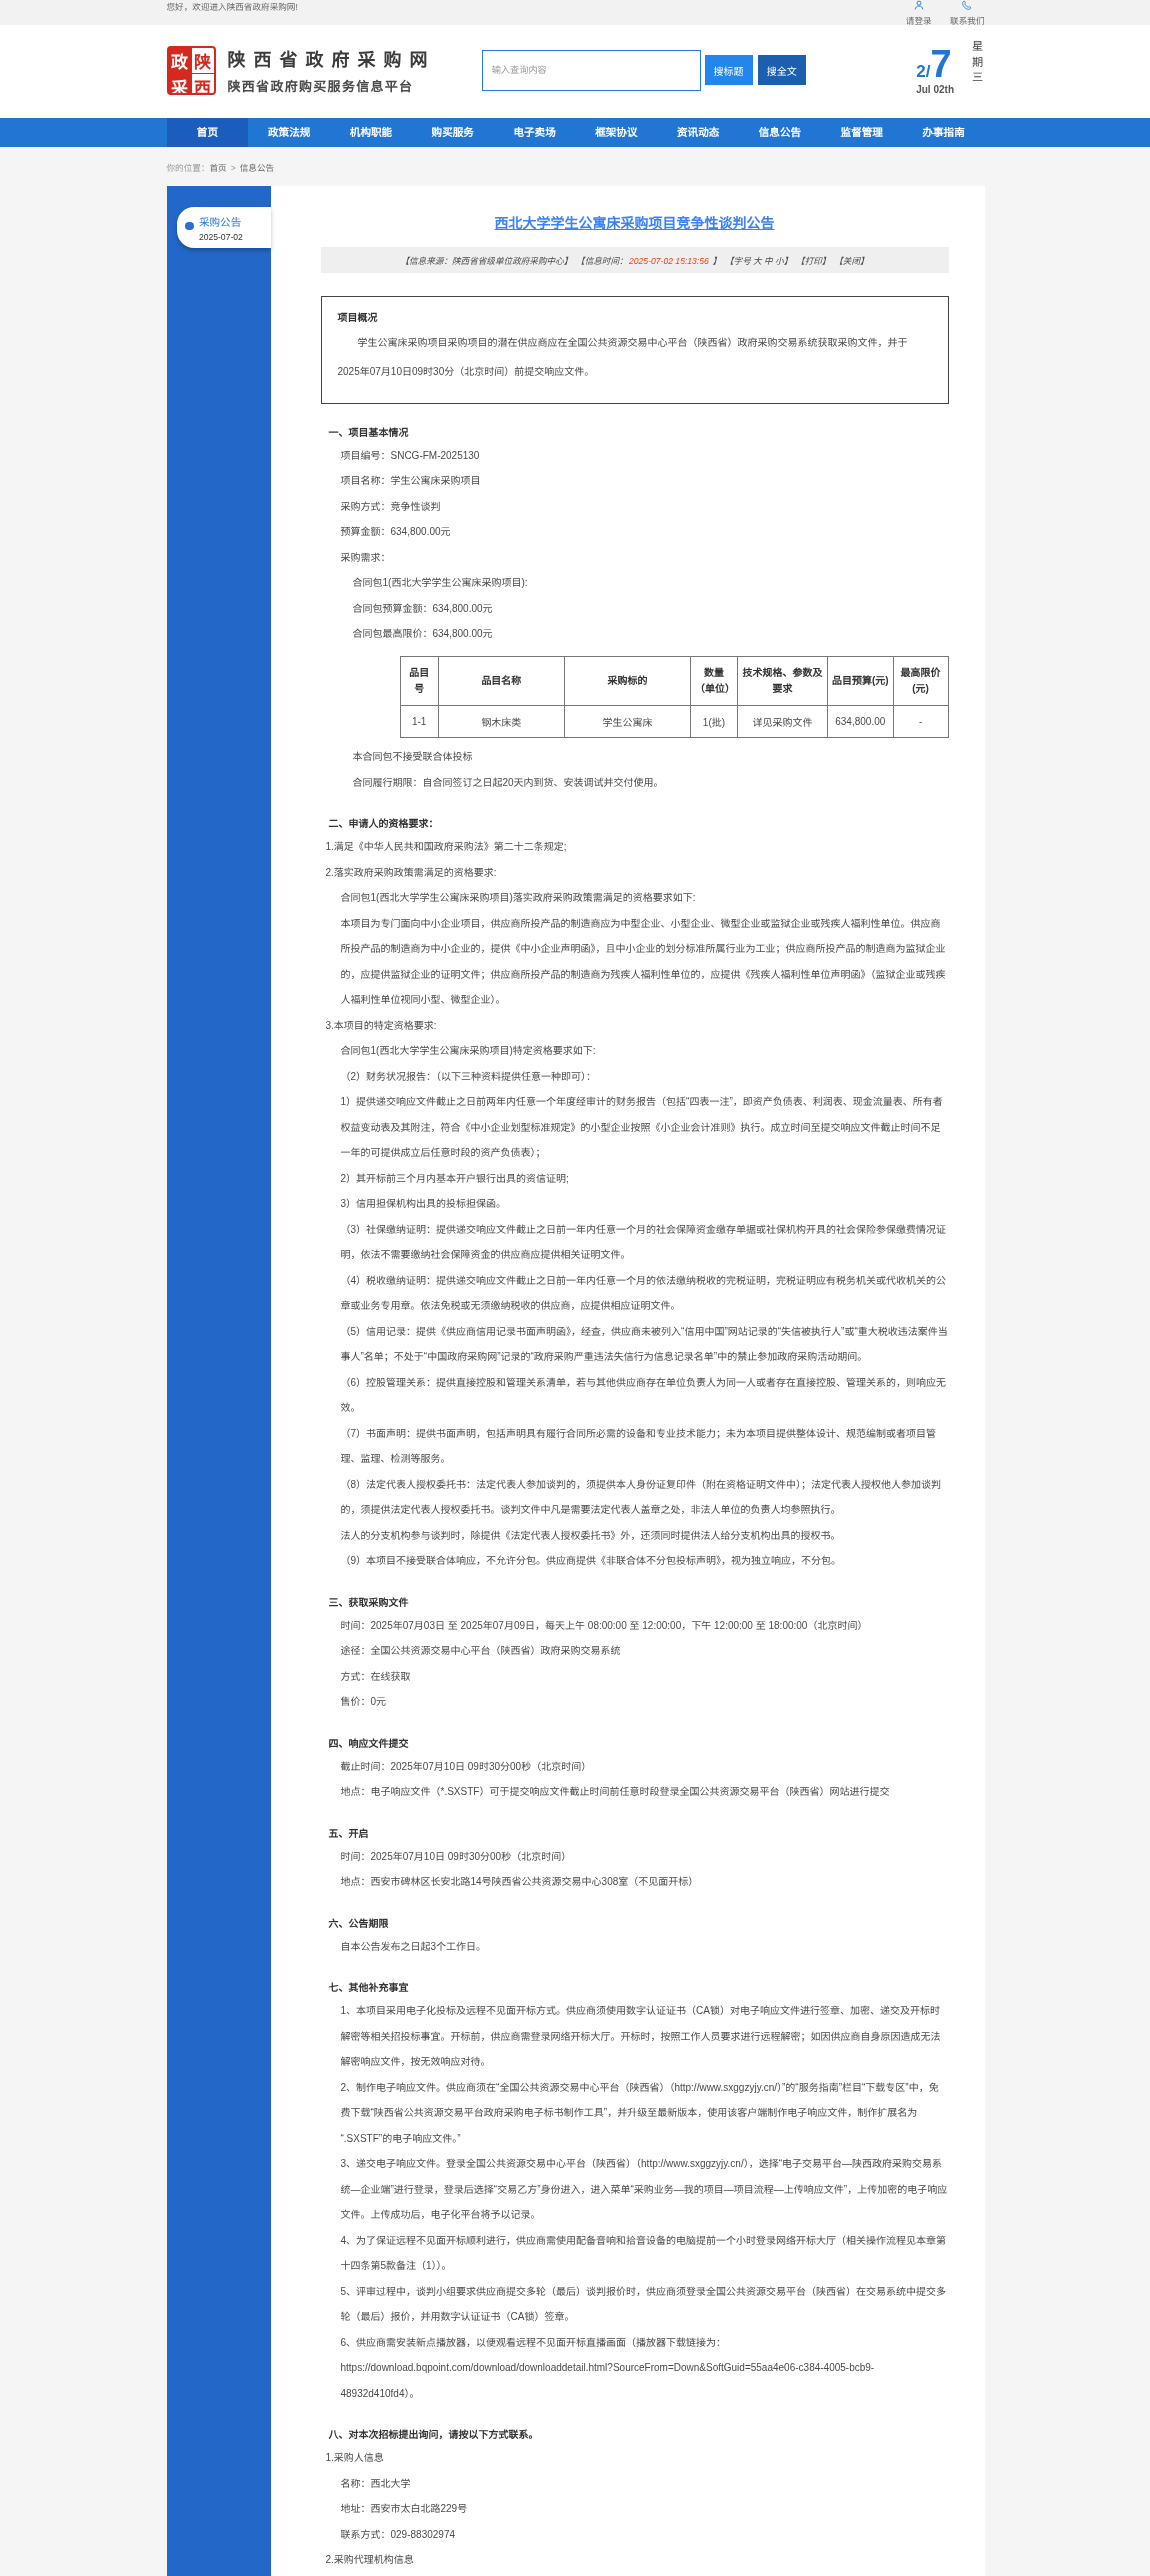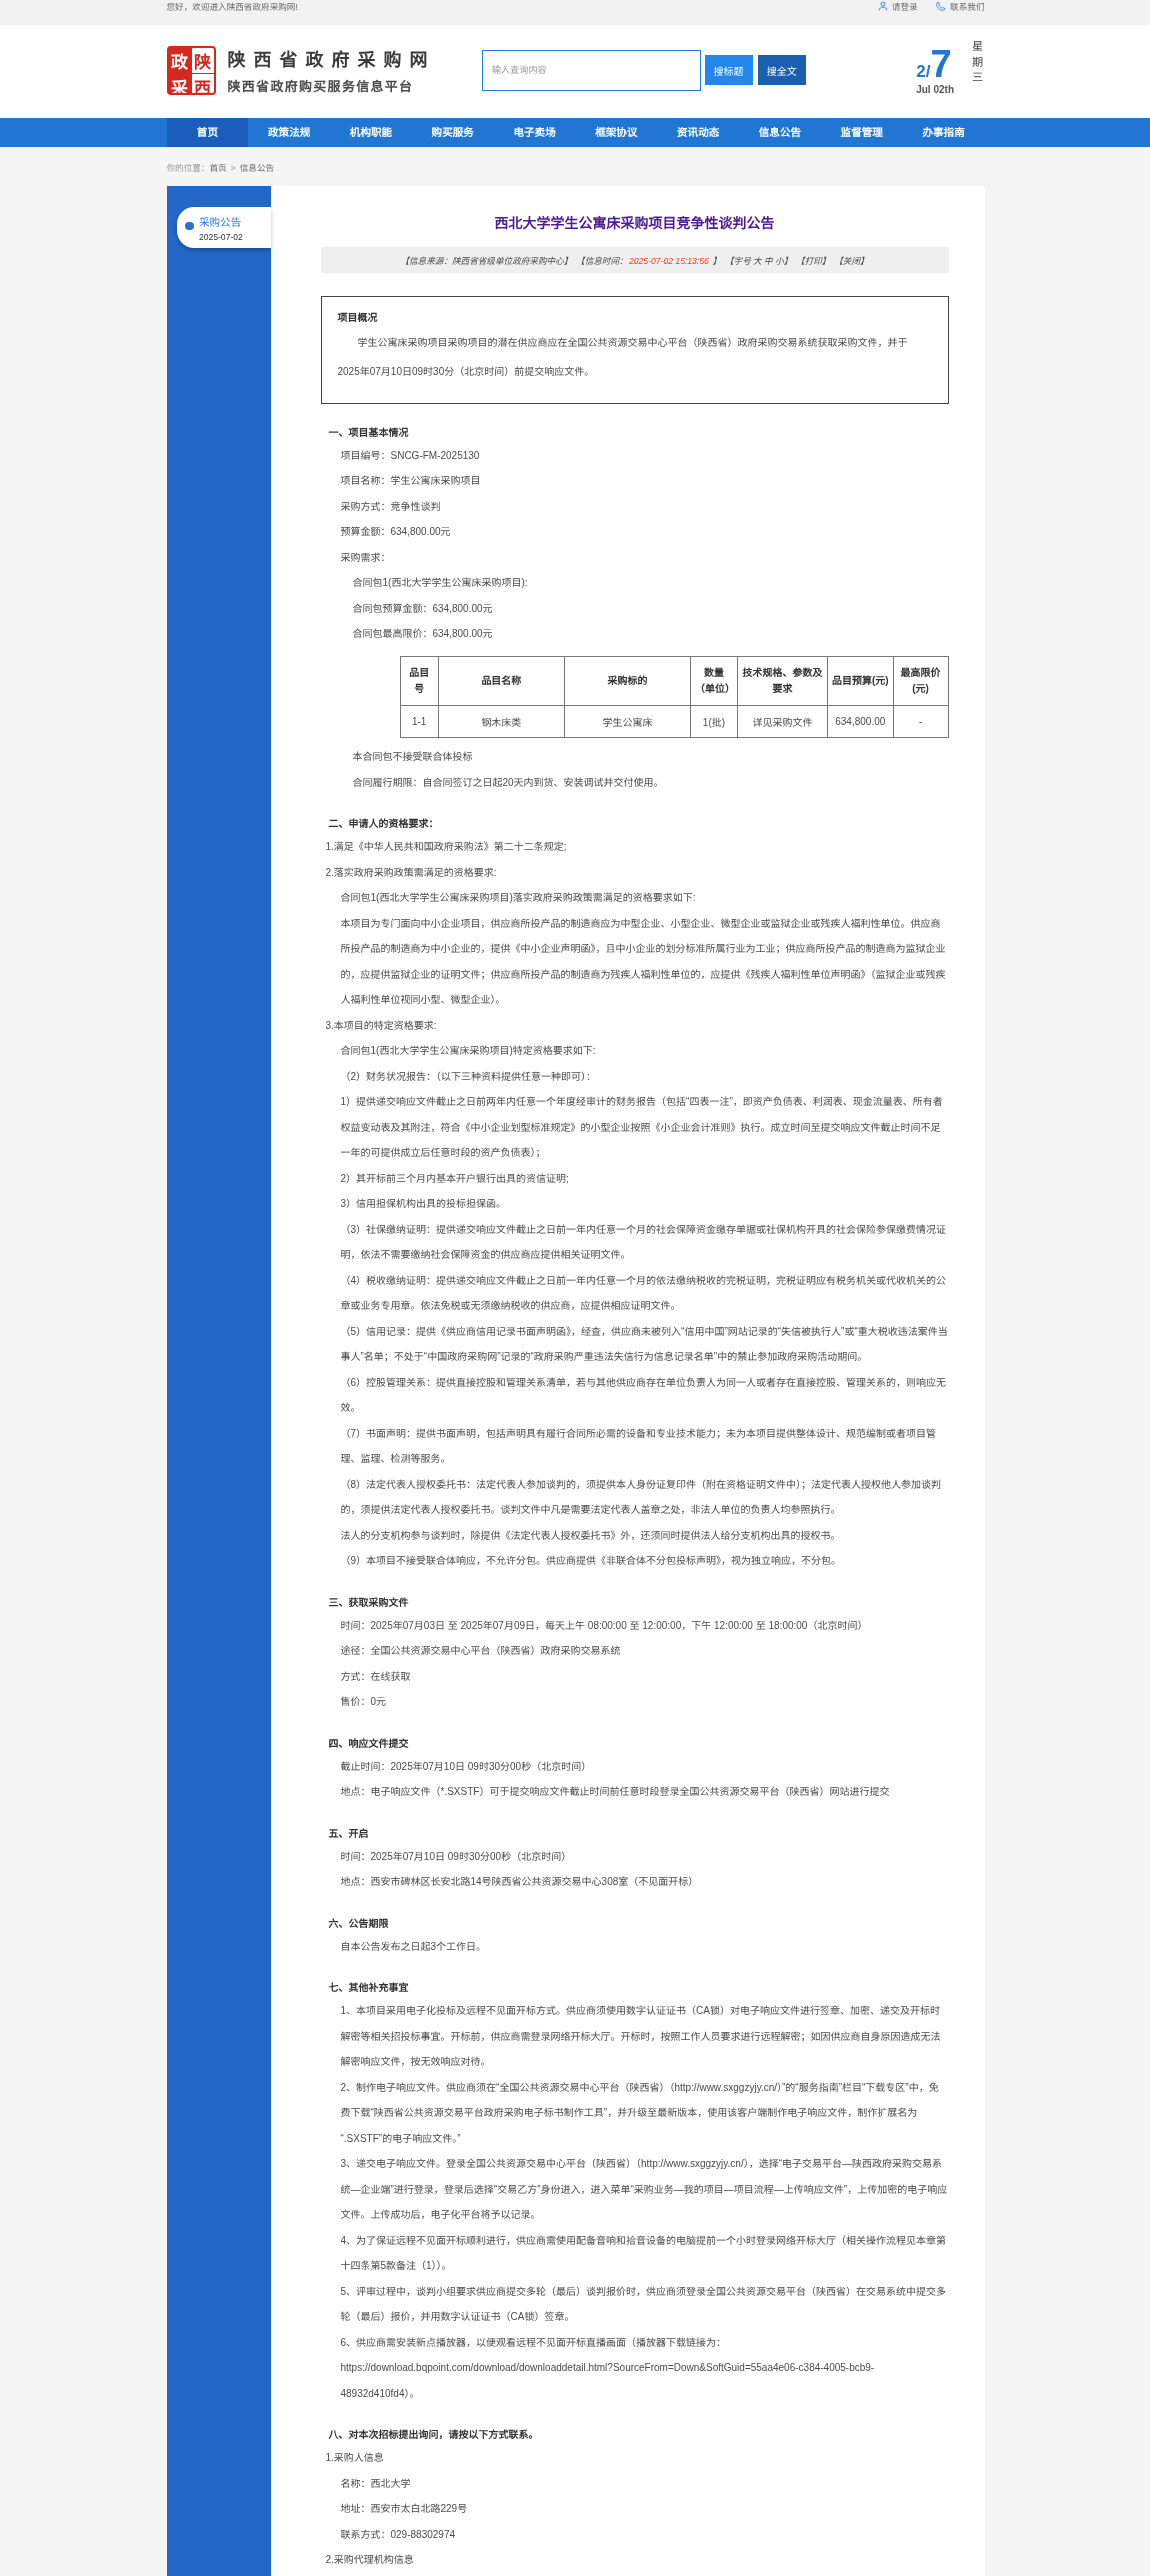--- a/index.html
+++ b/index.html
@@ -3,21 +3,21 @@
 <meta charset="utf-8">
 <style>
   * { box-sizing: border-box; margin: 0; padding: 0; }
   html,body { width:1151px; background:#f4f5f4; font-family:"Liberation Sans","DejaVu Sans",sans-serif; color:#4a4a4a; }
   .wrap { width:818px; margin:0 auto; }
 
   
   .utilbar { background:#f2f2f2; height:25px; font-size:8.6px; color:#666; }
   .utilbar .wrap { display:flex; justify-content:space-between; align-items:flex-start; height:25px; }
   .util-right { display:flex; gap:18.5px; align-items:center; }
-  .util-link { display:flex; gap:4px; align-items:center; cursor:pointer; color:#666; }
+  .util-link { display:flex; gap:4px; align-items:center; cursor:pointer; color:#666;flex-direction:column; }
   .util-link svg { display:block; }
 
   
   .header { background:#fff; padding:14.5px 0 17px; }
   .header .wrap { display:flex; align-items:center; }
   .seal { width:49px; height:49px; border:2px solid #d5281e; background:#d5281e; display:grid; grid-template-columns:1fr 1fr; grid-template-rows:1fr 1fr; gap:1.3px; border-radius:4px; overflow:hidden; flex:none; }
   .seal span { display:flex; align-items:center; justify-content:center; font-weight:bold; font-size:17px; font-family:"Liberation Serif","DejaVu Serif",serif; }
   .seal .on-red { background:#d5281e; color:#fff; }
   .seal .on-white { background:#fff; color:#d5281e; }
   .titles { margin-left:12px; }
@@ -48,21 +48,21 @@
 
   
   .main { display:flex; align-items:stretch; margin-bottom:0; }
   .stripe { width:104px; flex:none; background:#2368c8; position:relative; }
   .side-tab { position:absolute; top:21px; right:0; width:94px; background:#fff; border-radius:17px 0 0 17px; padding:6.6px 6.6px 6.6px 22.4px; box-shadow:0 2.6px 4px rgba(0,0,0,.25); cursor:pointer; }
   .side-tab .dot { position:absolute; left:8.6px; top:14.5px; width:8.6px; height:8.6px; border-radius:50%; background:#2b6fd0; }
   .tab-cat { color:#2b7ae0; font-size:10.6px; }
   .tab-date { color:#333; font-size:8.6px; margin-top:3.3px; }
   .panel { flex:1; background:#fff; padding:17px 36px 40px 50px; }
 
-  .art-title { text-align:center; font-size:14px; font-weight:bold; color:#4c1d95; padding:9.2px 0 14.5px; }
+  .art-title { text-align:center; font-size:14px; font-weight:bold; color:#3b82f6; padding:9.2px 0 14.5px;text-decoration:underline; }
   .metabar { background:#efefef; text-align:center; font-size:8.6px; color:#4a4a4a; padding:7.3px 0; margin-bottom:22.4px;font-style:italic; }
   .metabar span { margin:0 0.7px; }
   .metabar .red { color:#f43e12; }
   .metabar .clickable { cursor:pointer; }
 
   .overview { border:0.7px solid #444; padding:12px 16px 17px; margin-bottom:9.2px; }
   .overview h4 { font-size:10px; color:#333; }
   .overview p { font-size:10px; line-height:2.9; text-indent:2em; margin-top:4px; }
 
   .section h3 { font-size:10px; color:#333; margin:20px 8px 4px; }

